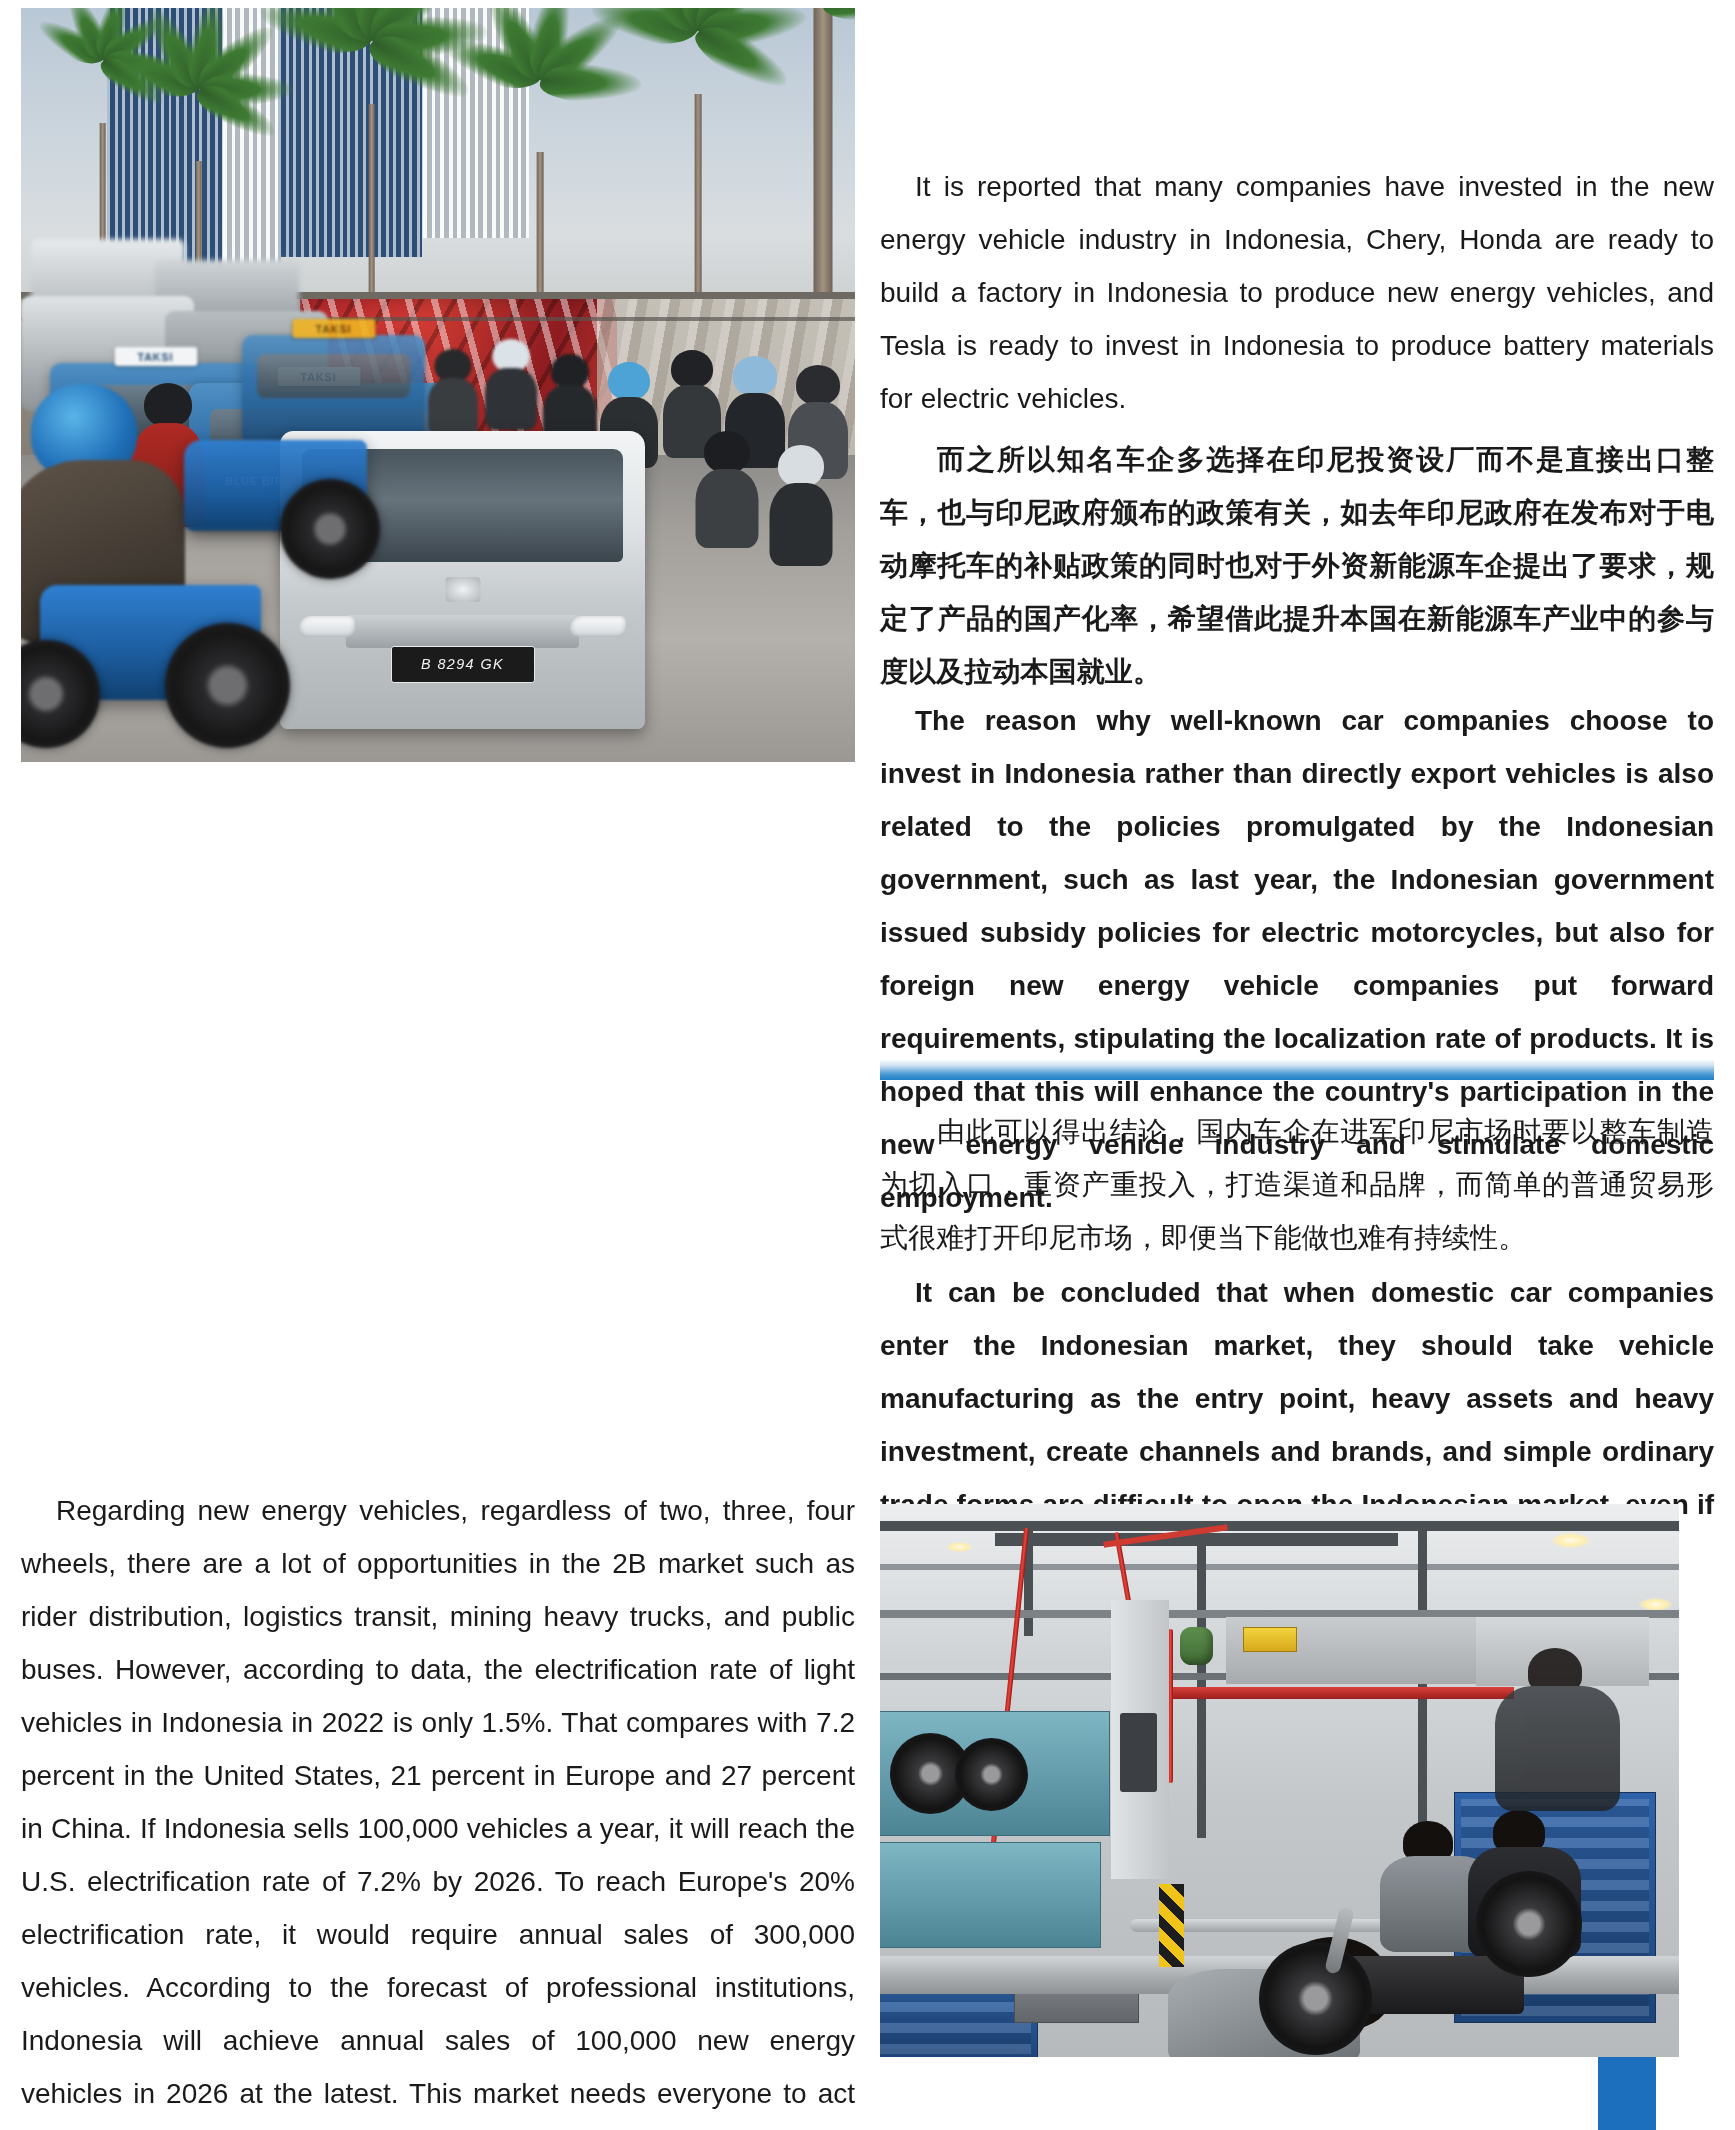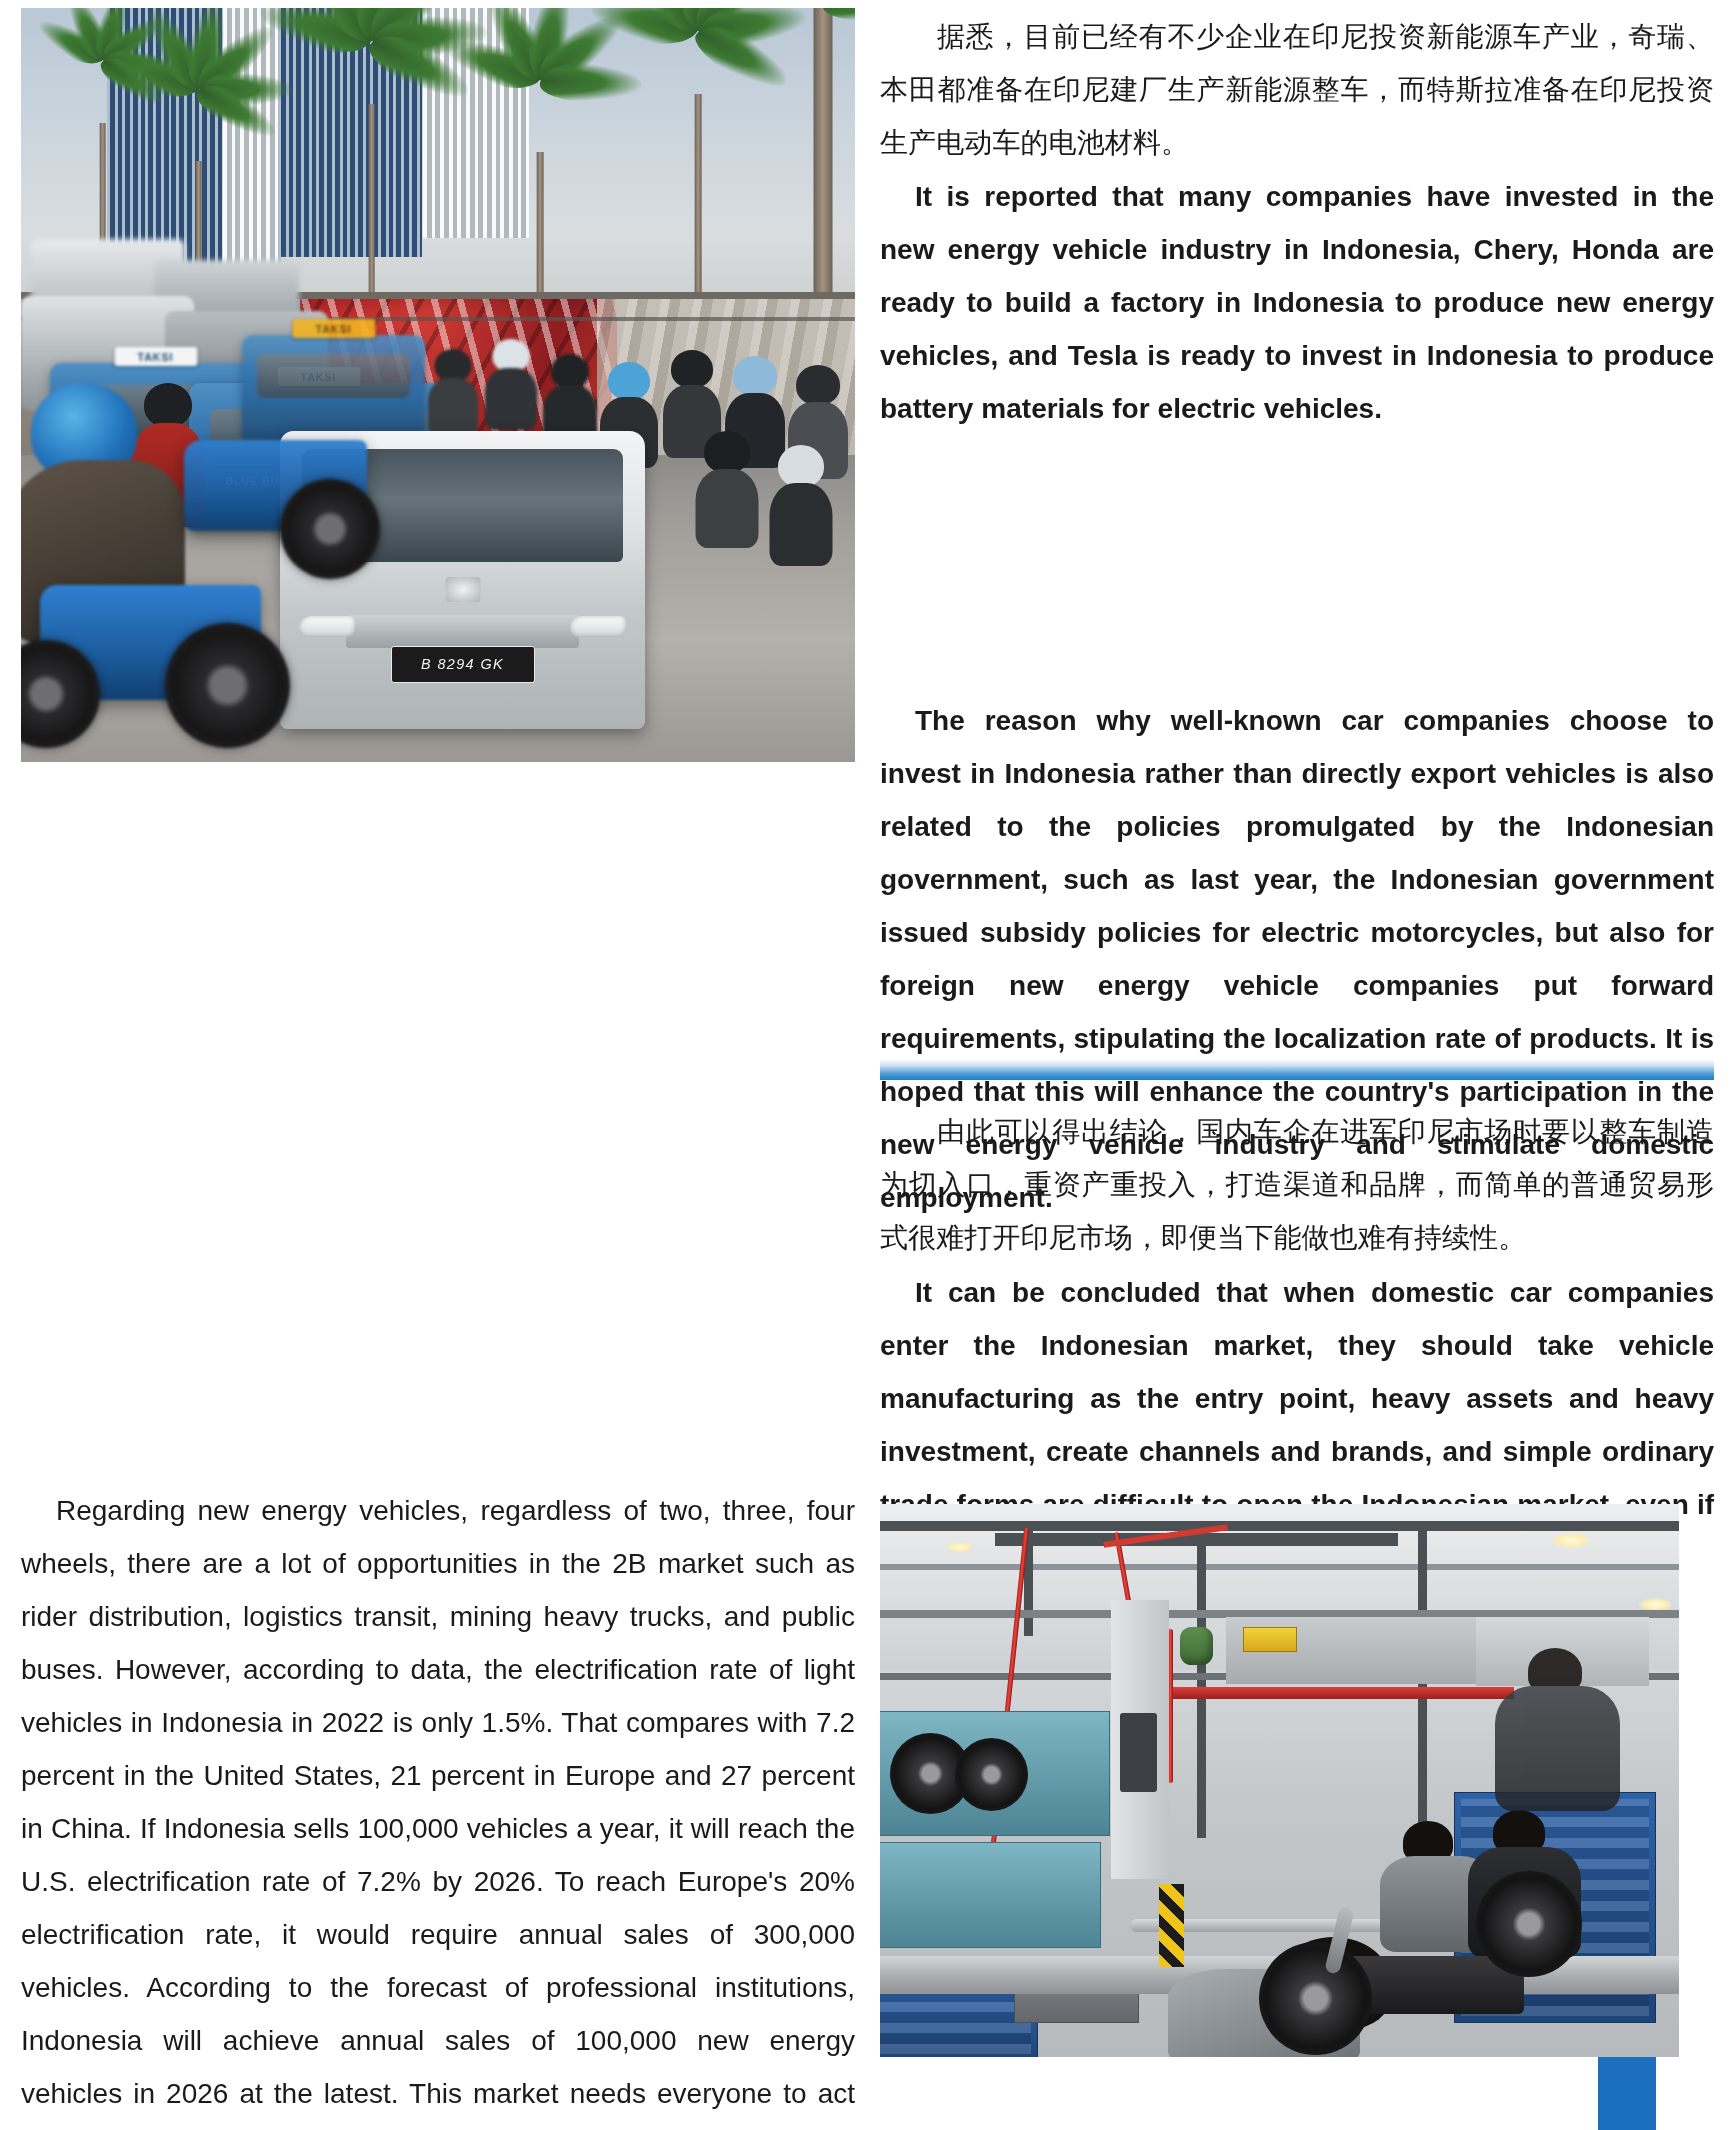--- a/index.html
+++ b/index.html
@@ -443,24 +443,24 @@
         <div class="wheel" style="left:115px;top:154px;width:100px;height:100px;"></div>
       </div>
     </div>
 
 
     <div class="para para-en" style="position:absolute;left:0;top:1484px;width:834px;">Regarding new energy vehicles, regardless of two, three, four wheels, there are a lot of opportunities in the 2B market such as rider distribution, logistics transit, mining heavy trucks, and public buses. However, according to data, the electrification rate of light vehicles in Indonesia in 2022 is only 1.5%. That compares with 7.2 percent in the United States, 21 percent in Europe and 27 percent in China. If Indonesia sells 100,000 vehicles a year, it will reach the U.S. electrification rate of 7.2% by 2026. To reach Europe's 20% electrification rate, it would require annual sales of 300,000 vehicles. According to the forecast of professional institutions, Indonesia will achieve annual sales of 100,000 new energy vehicles in 2026 at the latest. This market needs everyone to act as soon as possible to seize the opportunity.</div>
   </div>
 
   <div class="col-right">
 
-    <div class="para para-cn" style="position:absolute;left:0;top:9.6px;width:834px;">据悉，目前已经有不少企业在印尼投资新能源车产业，奇瑞、本田都准备在印尼建厂生产新能源整车，而特斯拉准备在印尼投资生产电动车的电池材料。</div>
 
     <div class="para para-en" style="position:absolute;left:0;top:160px;width:834px;">It is reported that many companies have invested in the new energy vehicle industry in Indonesia, Chery, Honda are ready to build a factory in Indonesia to produce new energy vehicles, and Tesla is ready to invest in Indonesia to produce battery materials for electric vehicles.</div>
 
+    <div class="para para-cn" style="position:absolute;left:0;top:423px;width:834px;">而之所以知名车企多选择在印尼投资设厂而不是直接出口整车，也与印尼政府颁布的政策有关，如去年印尼政府在发布对于电动摩托车的补贴政策的同时也对于外资新能源车企提出了要求，规定了产品的国产化率，希望借此提升本国在新能源车产业中的参与度以及拉动本国就业。</div>
 
     <div class="para para-en" style="position:absolute;left:0;top:684px;width:834px;">The reason why well-known car companies choose to invest in Indonesia rather than directly export vehicles is also related to the policies promulgated by the Indonesian government, such as last year, the Indonesian government issued subsidy policies for electric motorcycles, but also for foreign new energy vehicle companies put forward requirements, stipulating the localization rate of products. It is hoped that this will enhance the country's participation in the new energy vehicle industry and stimulate domestic employment.</div>
 
     <div id="divider-blue"></div>
 
     <div class="para para-cn" style="position:absolute;left:0;top:1105px;width:834px;">由此可以得出结论，国内车企在进军印尼市场时要以整车制造为切入口，重资产重投入，打造渠道和品牌，而简单的普通贸易形式很难打开印尼市场，即便当下能做也难有持续性。</div>
 
     <div class="para para-en" style="position:absolute;left:0;top:1256px;width:834px;">It can be concluded that when domestic car companies enter the Indonesian market, they should take vehicle manufacturing as the entry point, heavy assets and heavy investment, create channels and brands, and simple ordinary trade forms are difficult to open the Indonesian market, even if they can do it is difficult to be sustainable.</div>
 
     <div id="accent-bar-blue"></div>

